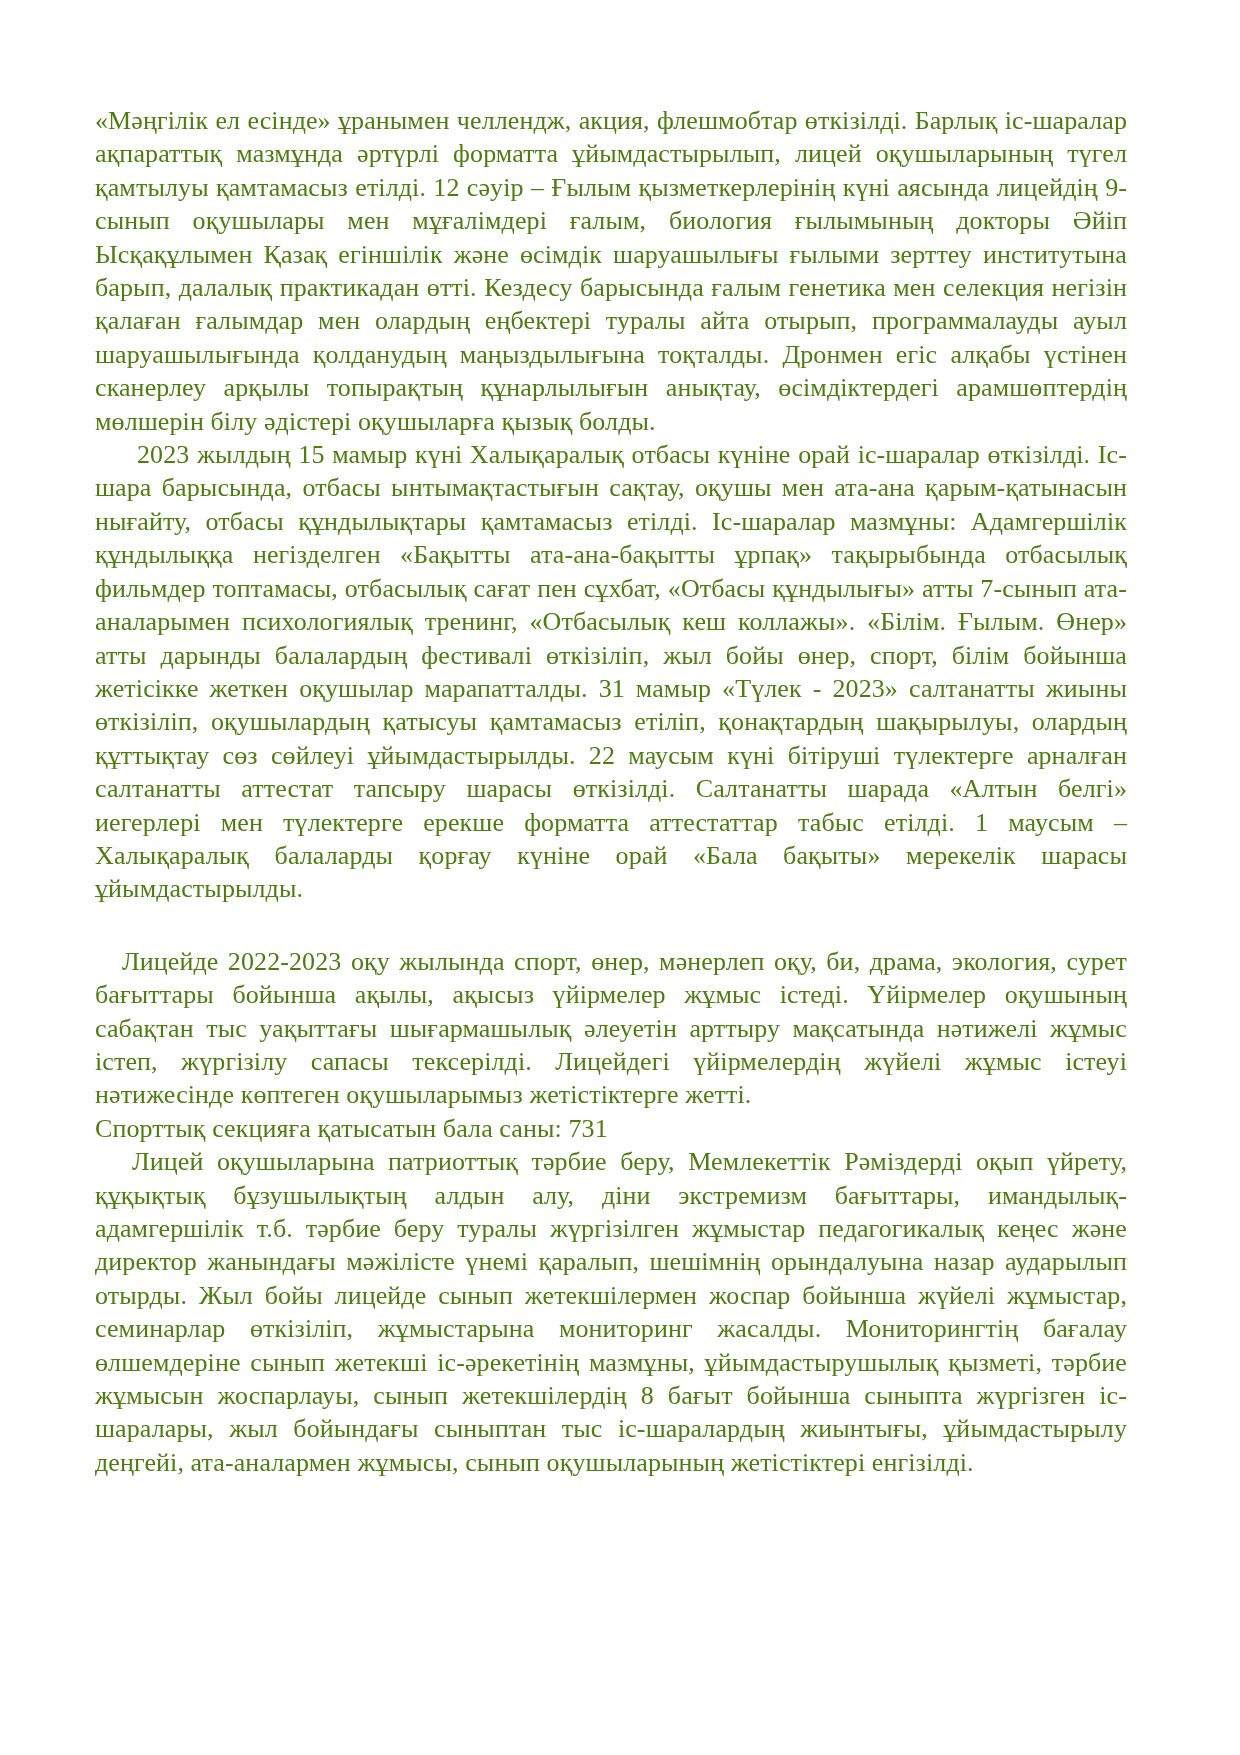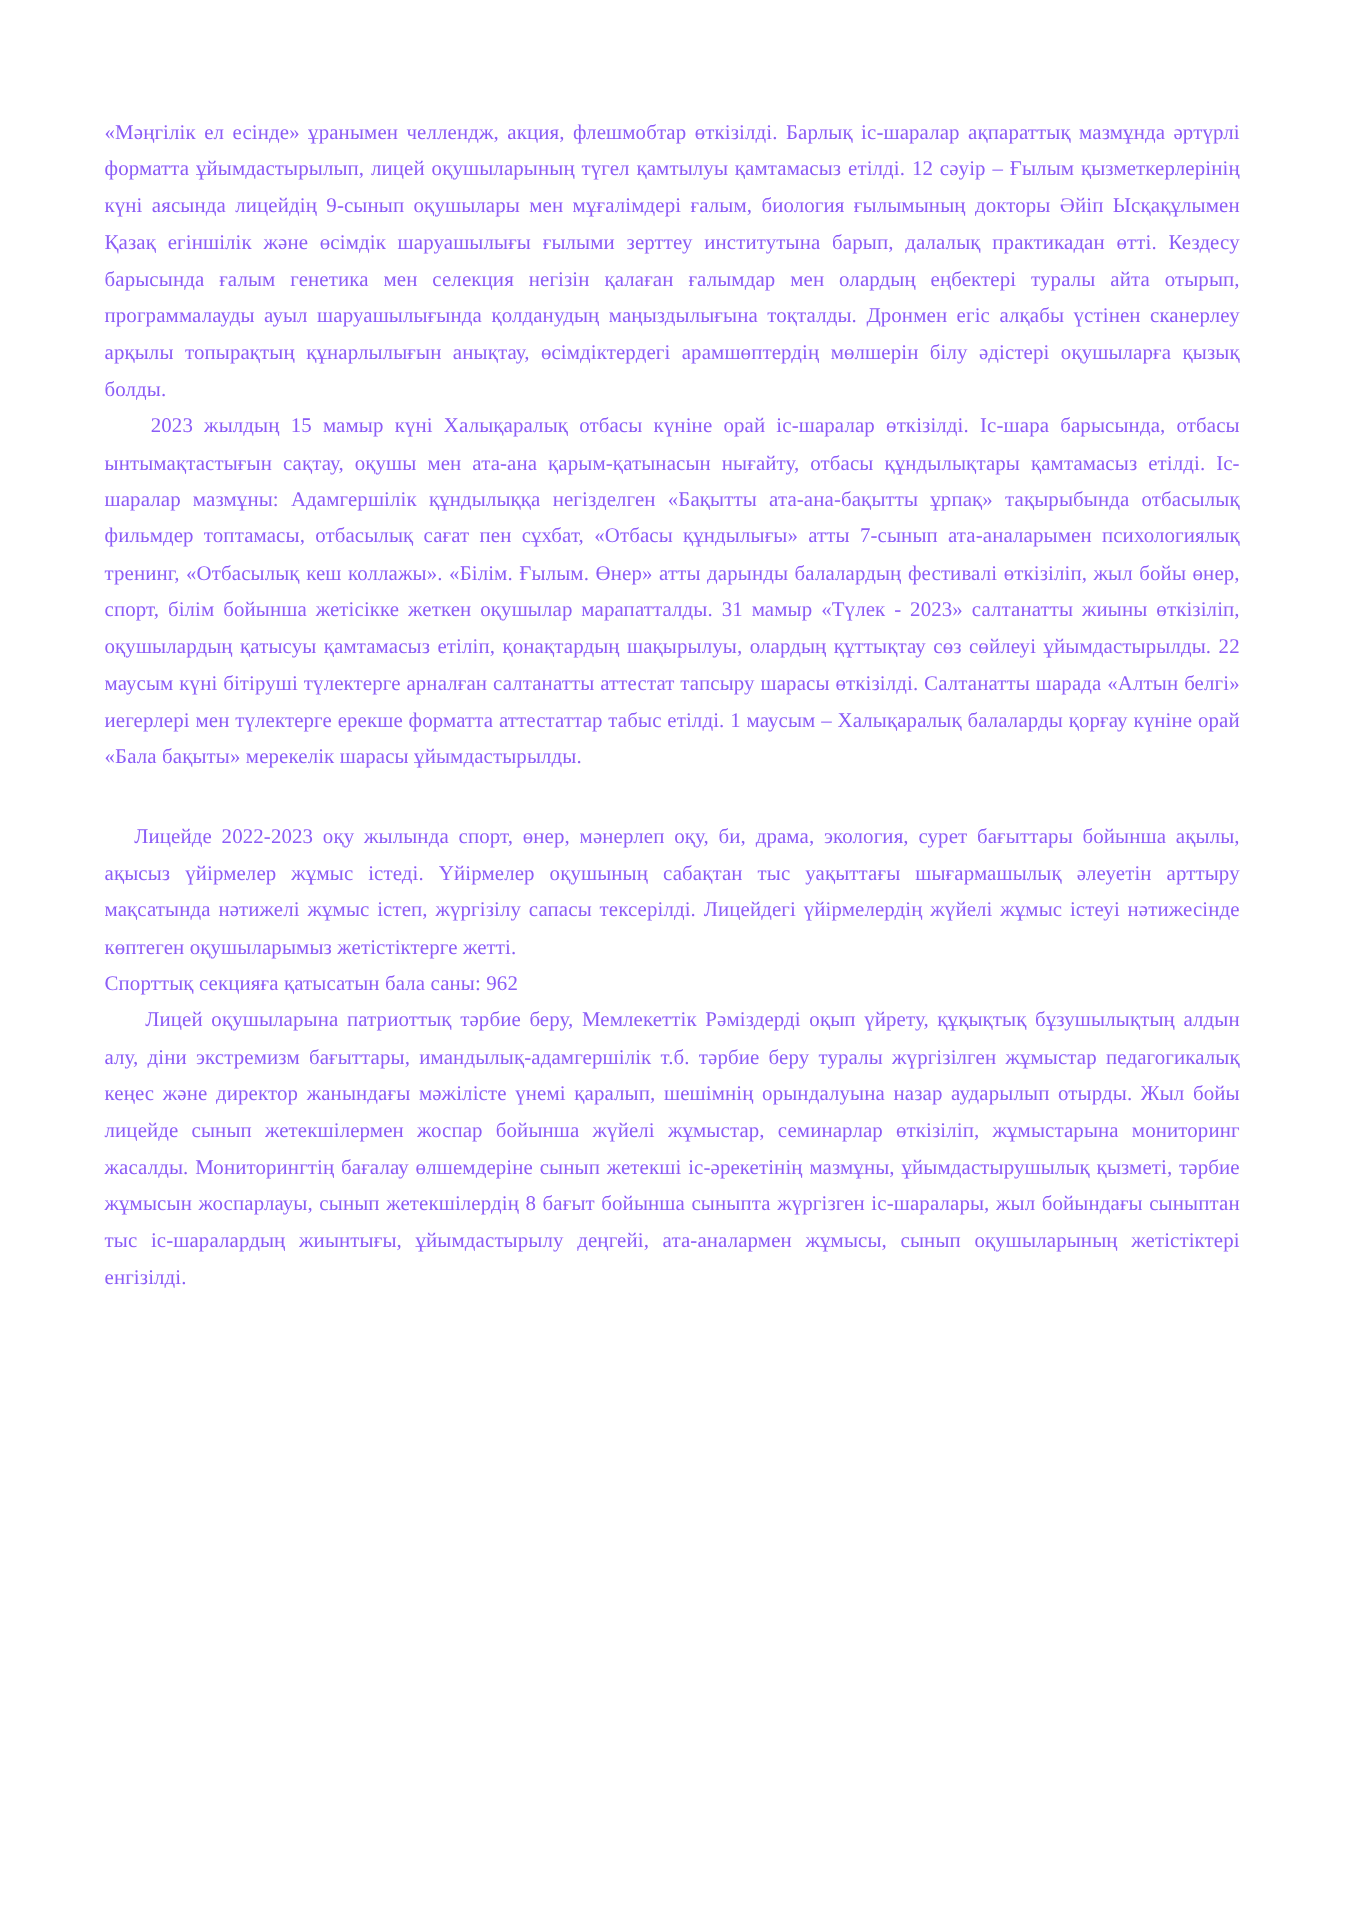--- a/index.html
+++ b/index.html
@@ -13,38 +13,38 @@
     height: 1755px;
     background: #ffffff;
     overflow: hidden;
   }
   .text-block {
     position: absolute;
     left: 95px;
     top: 104px;
     width: 1032px;
     font-family: "Liberation Serif", "DejaVu Serif", serif;
-    font-size: 19px;
+    font-size: 26px;
     line-height: 33.4px;
-    color: #8b5cf6;
+    color: #4d7c0f;
     text-align: justify;
     letter-spacing: 0.1px;
   }
   .text-block p {
     margin: 0;
     padding: 0;
   }
   p.ind-lg { text-indent: 42px; }
   p.ind-md { text-indent: 37px; }
   p.ind-sm { text-indent: 27px; margin-top: 39px; }
 </style>
 </head>
 <body>
 
 <div class="page">
   <div class="text-block">
     <p>«Мәңгілік ел есінде» ұранымен челлендж, акция, флешмобтар өткізілді. Барлық іс-шаралар ақпараттық мазмұнда әртүрлі форматта ұйымдастырылып, лицей оқушыларының түгел қамтылуы қамтамасыз етілді. 12 сәуір – Ғылым қызметкерлерінің күні аясында лицейдің 9-сынып оқушылары мен мұғалімдері ғалым, биология ғылымының докторы Әйіп Ысқақұлымен Қазақ егіншілік және өсімдік шаруашылығы ғылыми зерттеу институтына барып, далалық практикадан өтті. Кездесу барысында ғалым генетика мен селекция негізін қалаған ғалымдар мен олардың еңбектері туралы айта отырып, программалауды ауыл шаруашылығында қолданудың маңыздылығына тоқталды. Дронмен егіс алқабы үстінен сканерлеу арқылы топырақтың құнарлылығын анықтау, өсімдіктердегі арамшөптердің мөлшерін білу әдістері оқушыларға қызық болды.</p>
     <p class="ind-lg">2023 жылдың 15 мамыр күні Халықаралық отбасы күніне орай іс-шаралар өткізілді. Іс-шара барысында, отбасы ынтымақтастығын сақтау, оқушы мен ата-ана қарым-қатынасын нығайту, отбасы құндылықтары қамтамасыз етілді. Іс-шаралар мазмұны: Адамгершілік құндылыққа негізделген «Бақытты ата-ана-бақытты ұрпақ» тақырыбында отбасылық фильмдер топтамасы, отбасылық сағат пен сұхбат, «Отбасы құндылығы» атты 7-сынып ата-аналарымен психологиялық тренинг, «Отбасылық кеш коллажы». «Білім. Ғылым. Өнер» атты дарынды балалардың фестивалі өткізіліп, жыл бойы өнер, спорт, білім бойынша жетісікке жеткен оқушылар марапатталды. 31 мамыр «Түлек - 2023» салтанатты жиыны өткізіліп, оқушылардың қатысуы қамтамасыз етіліп, қонақтардың шақырылуы, олардың құттықтау сөз сөйлеуі ұйымдастырылды. 22 маусым күні бітіруші түлектерге арналған салтанатты аттестат тапсыру шарасы өткізілді. Салтанатты шарада «Алтын белгі» иегерлері мен түлектерге ерекше форматта аттестаттар табыс етілді. 1 маусым – Халықаралық балаларды қорғау күніне орай «Бала бақыты» мерекелік шарасы ұйымдастырылды.</p>
     <p class="ind-sm">Лицейде 2022-2023 оқу жылында спорт, өнер, мәнерлеп оқу, би, драма, экология, сурет бағыттары бойынша ақылы, ақысыз үйірмелер жұмыс істеді. Үйірмелер оқушының сабақтан тыс уақыттағы шығармашылық әлеуетін арттыру мақсатында нәтижелі жұмыс істеп, жүргізілу сапасы тексерілді. Лицейдегі үйірмелердің жүйелі жұмыс істеуі нәтижесінде көптеген оқушыларымыз жетістіктерге жетті.</p>
-    <p>Спорттық секцияға қатысатын бала саны: 962</p>
+    <p>Спорттық секцияға қатысатын бала саны: 731</p>
     <p class="ind-md">Лицей оқушыларына патриоттық тәрбие беру, Мемлекеттік Рәміздерді оқып үйрету, құқықтық бұзушылықтың алдын алу, діни экстремизм бағыттары, имандылық-адамгершілік т.б. тәрбие беру туралы жүргізілген жұмыстар педагогикалық кеңес және директор жанындағы мәжілісте үнемі қаралып, шешімнің орындалуына назар аударылып отырды. Жыл бойы лицейде сынып жетекшілермен жоспар бойынша жүйелі жұмыстар, семинарлар өткізіліп, жұмыстарына мониторинг жасалды. Мониторингтің бағалау өлшемдеріне сынып жетекші іс-әрекетінің мазмұны, ұйымдастырушылық қызметі, тәрбие жұмысын жоспарлауы, сынып жетекшілердің 8 бағыт бойынша сыныпта жүргізген іс-шаралары, жыл бойындағы сыныптан тыс іс-шаралардың жиынтығы, ұйымдастырылу деңгейі, ата-аналармен жұмысы, сынып оқушыларының жетістіктері енгізілді.</p>
   </div>
 </div>
 
 </body></html>

